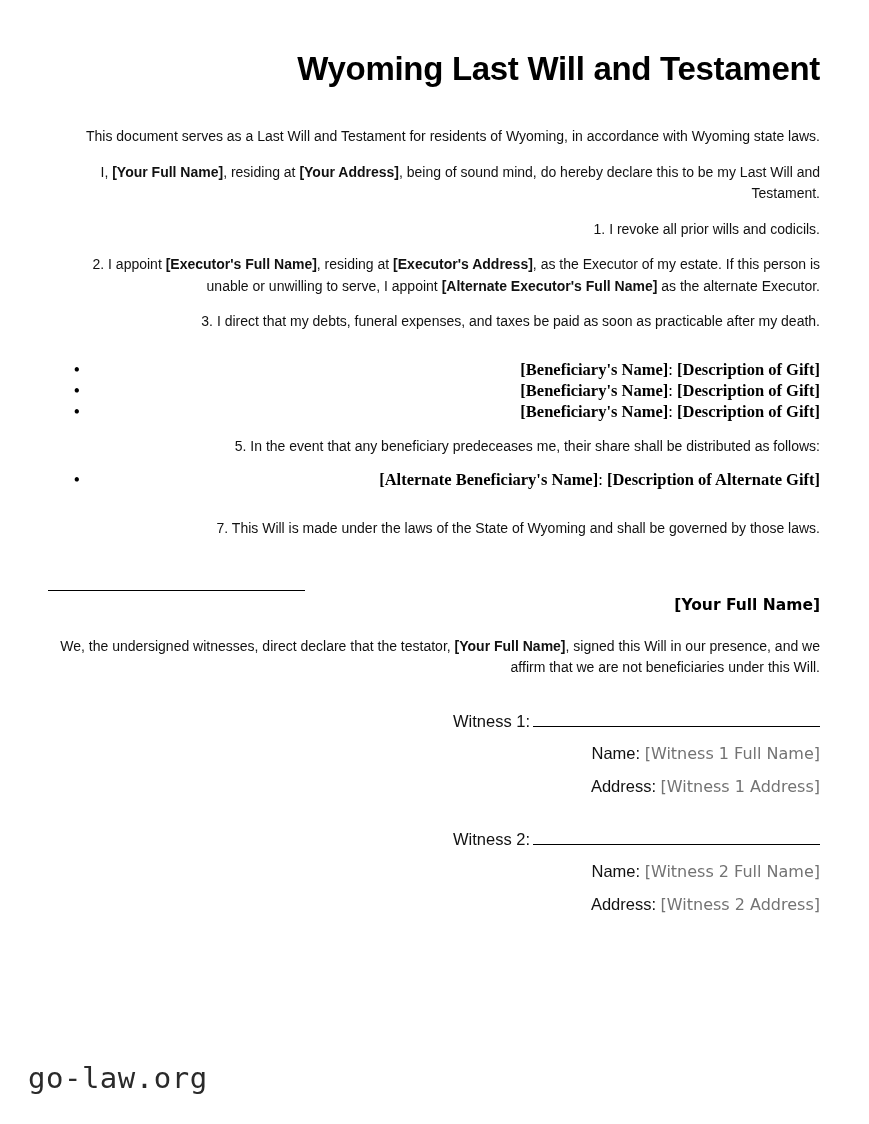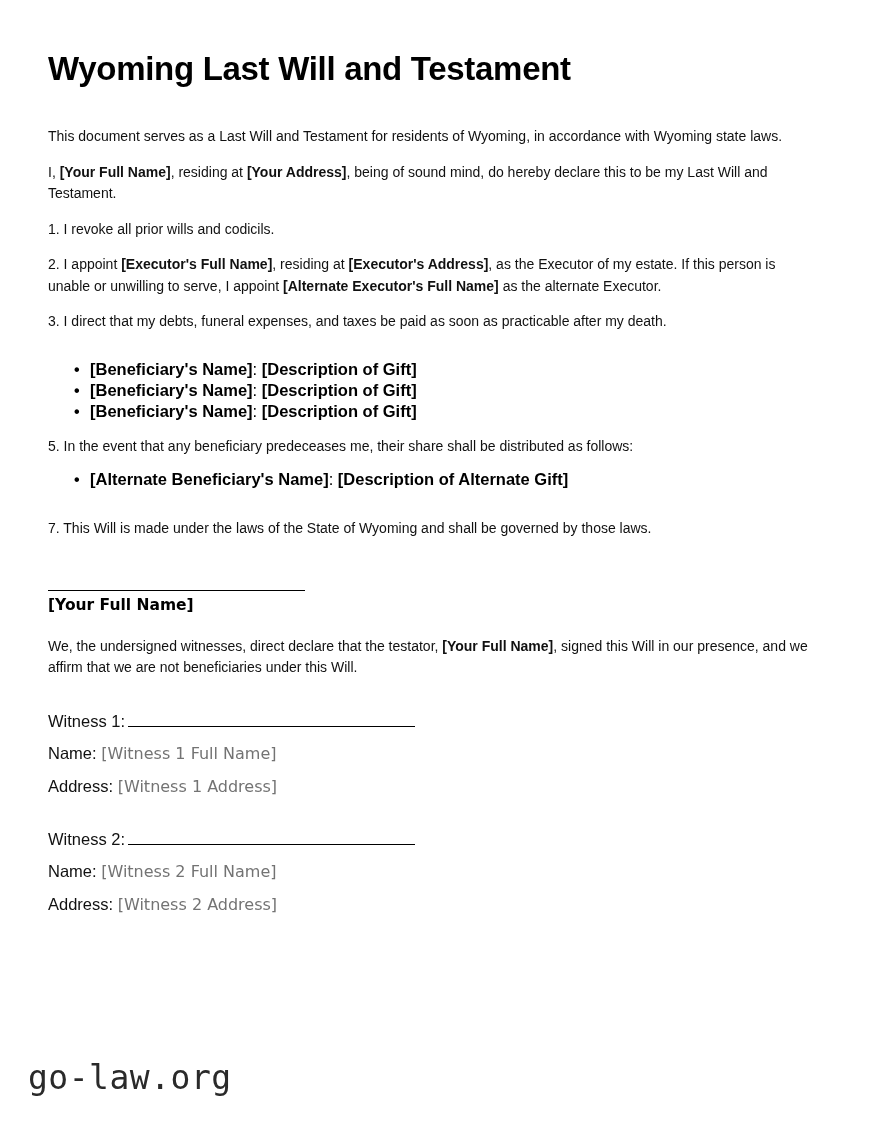--- a/index.html
+++ b/index.html
@@ -17,20 +17,21 @@
     color: #000000;
     -webkit-font-smoothing: antialiased;
   }
   .page {
     position: absolute;
     left: 0; top: 0;
     width: 869px;
     height: 1124px;
     box-sizing: border-box;
     padding: 0;
+    text-align: right;
   }
   .content {
     position: absolute;
     left: 48px;
     top: 50px;
     width: 772px;
   }
 
   h1.doc-title {
     font-family: "Liberation Sans", sans-serif;
@@ -66,20 +67,21 @@
     margin: 0;
     padding: 0;
   }
   ul.bullets li {
     position: relative;
     font-size: 16.5px;
     line-height: 21px;
     padding-left: 42px;
     font-weight: bold;
     color: #000;
+    font-family: Liberation Serif, serif;
   }
   ul.bullets li::before {
     content: "\2022";
     position: absolute;
     left: 26px;
     top: 0;
     font-size: 16px;
     line-height: 21px;
     font-weight: bold;
   }
@@ -132,21 +134,21 @@
     font-size: 16px;
     font-weight: normal;
     color: #737373;
   }
 
   .watermark {
     position: absolute;
     left: 28px;
     top: 1062px;
     font-family: "DejaVu Sans Mono", monospace;
-    font-size: 33px;
+    font-size: 29px;
     line-height: 32px;
     letter-spacing: 0.5px;
     color: #2a2a2a;
     font-weight: normal;
   }
 </style>
 </head>
 <body>
 
 <div class="page">

